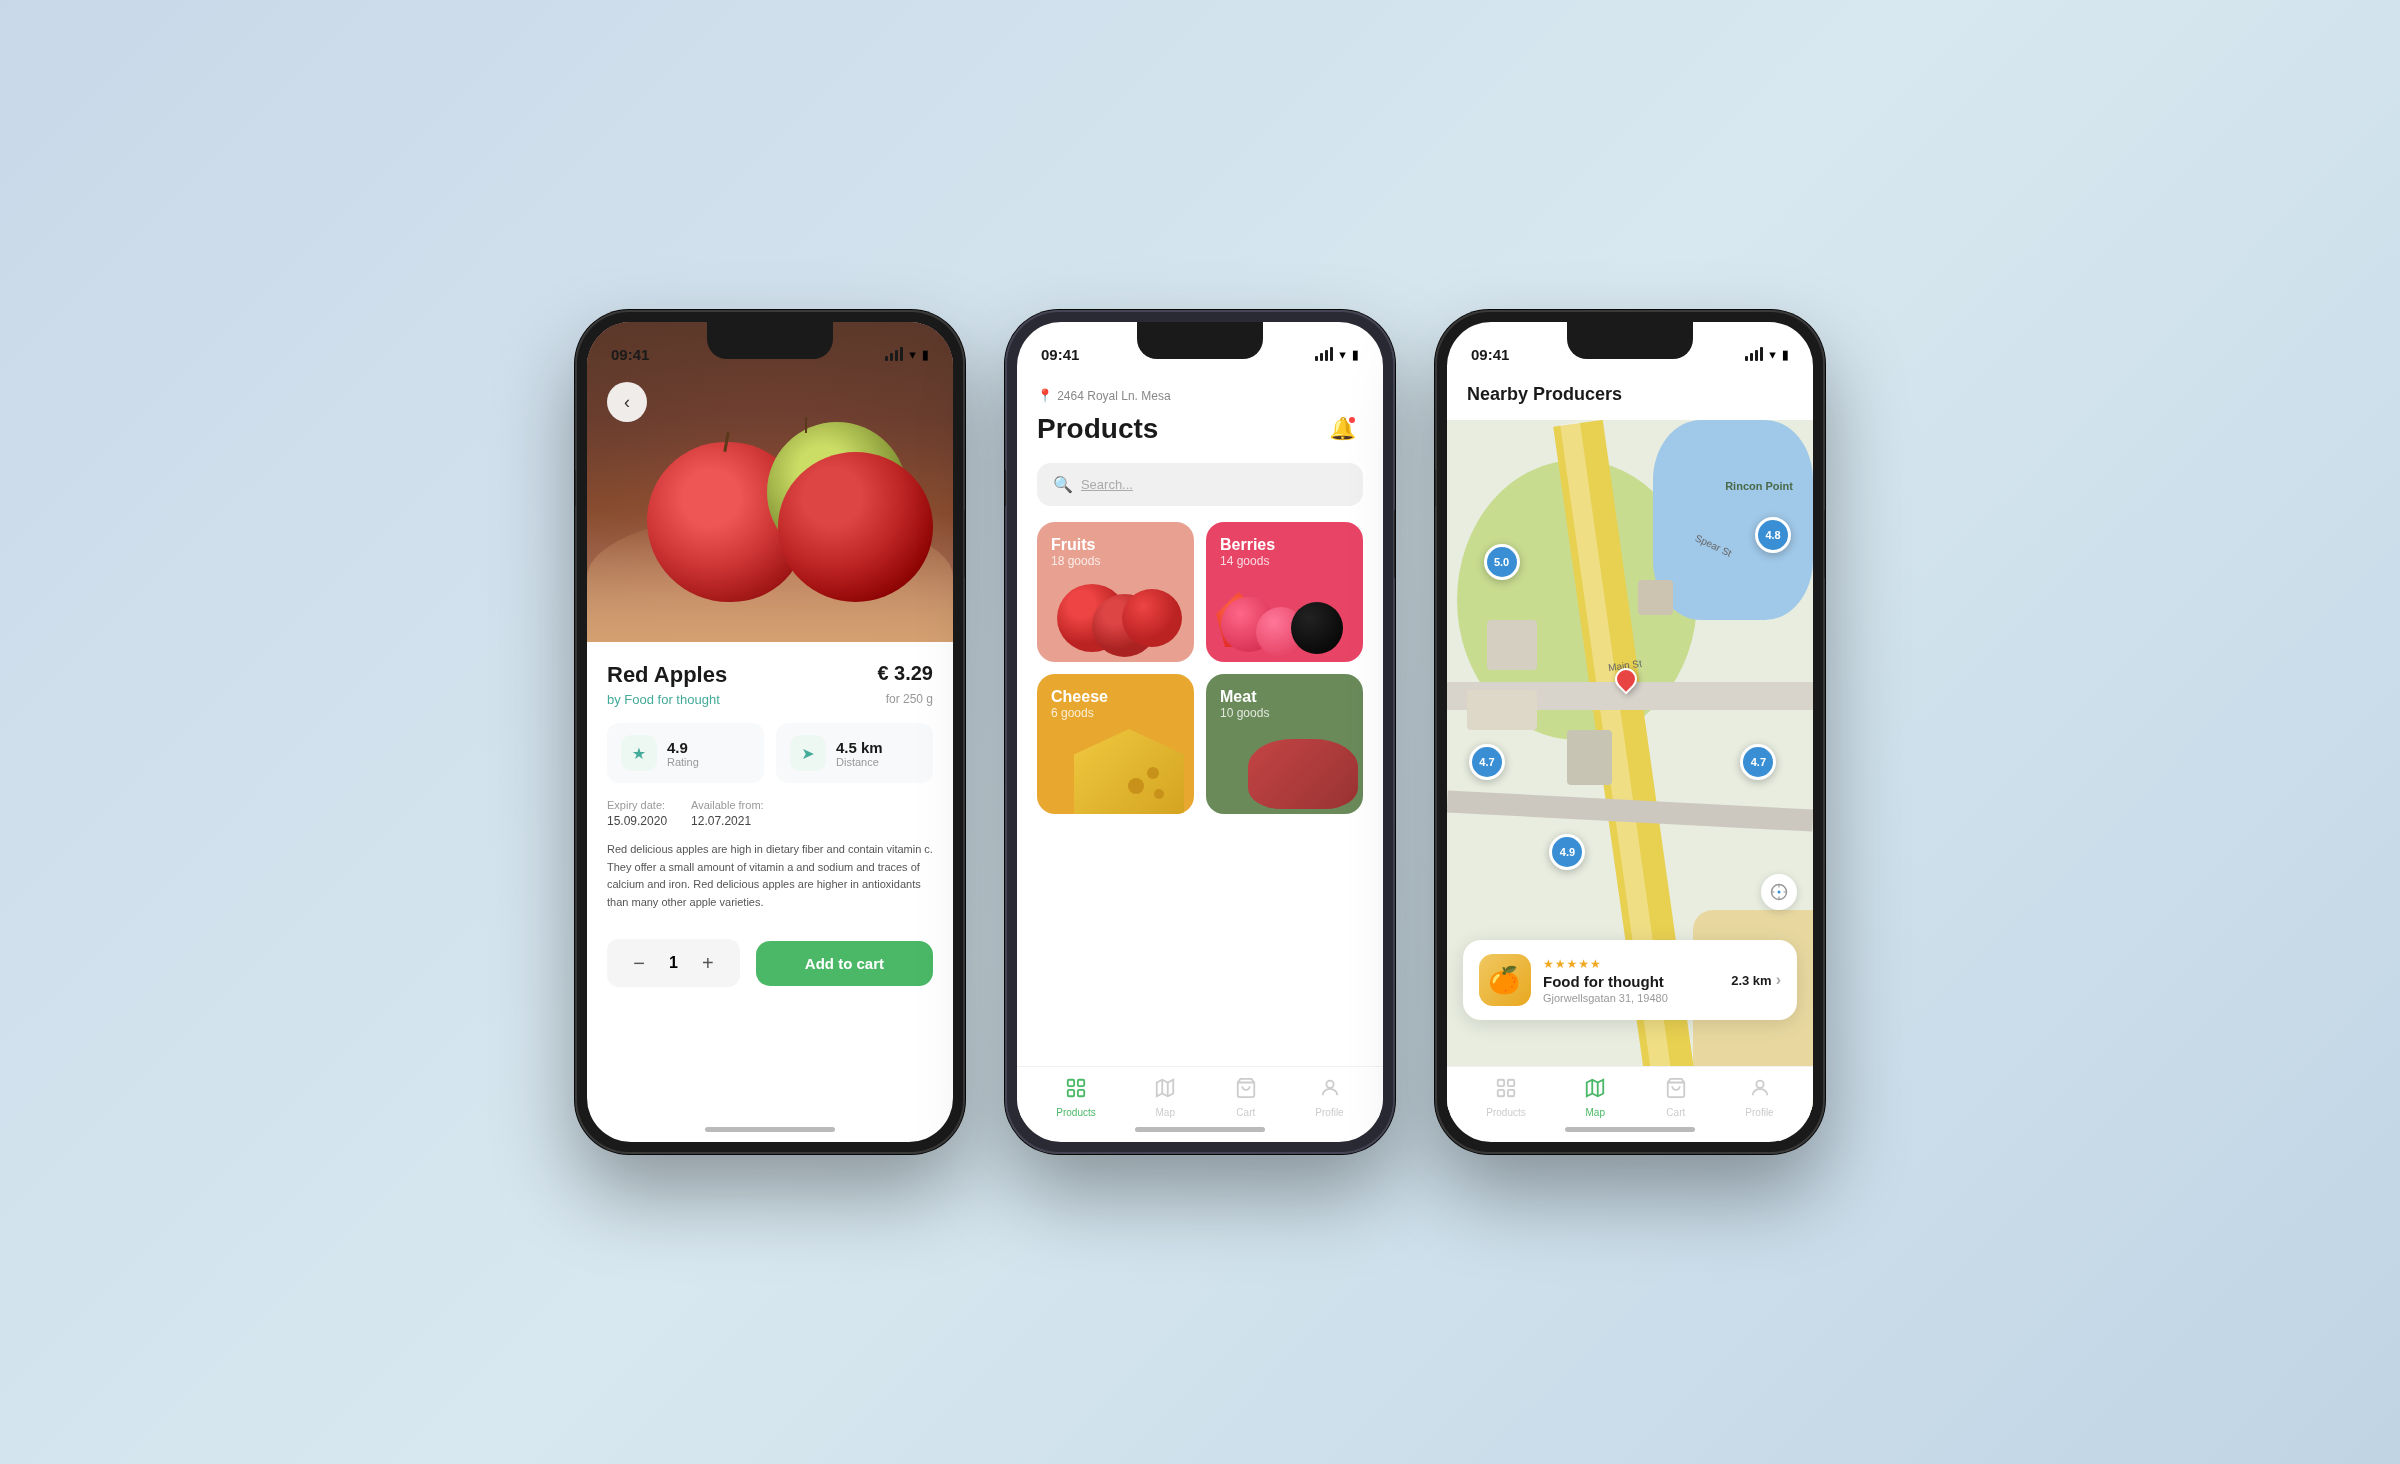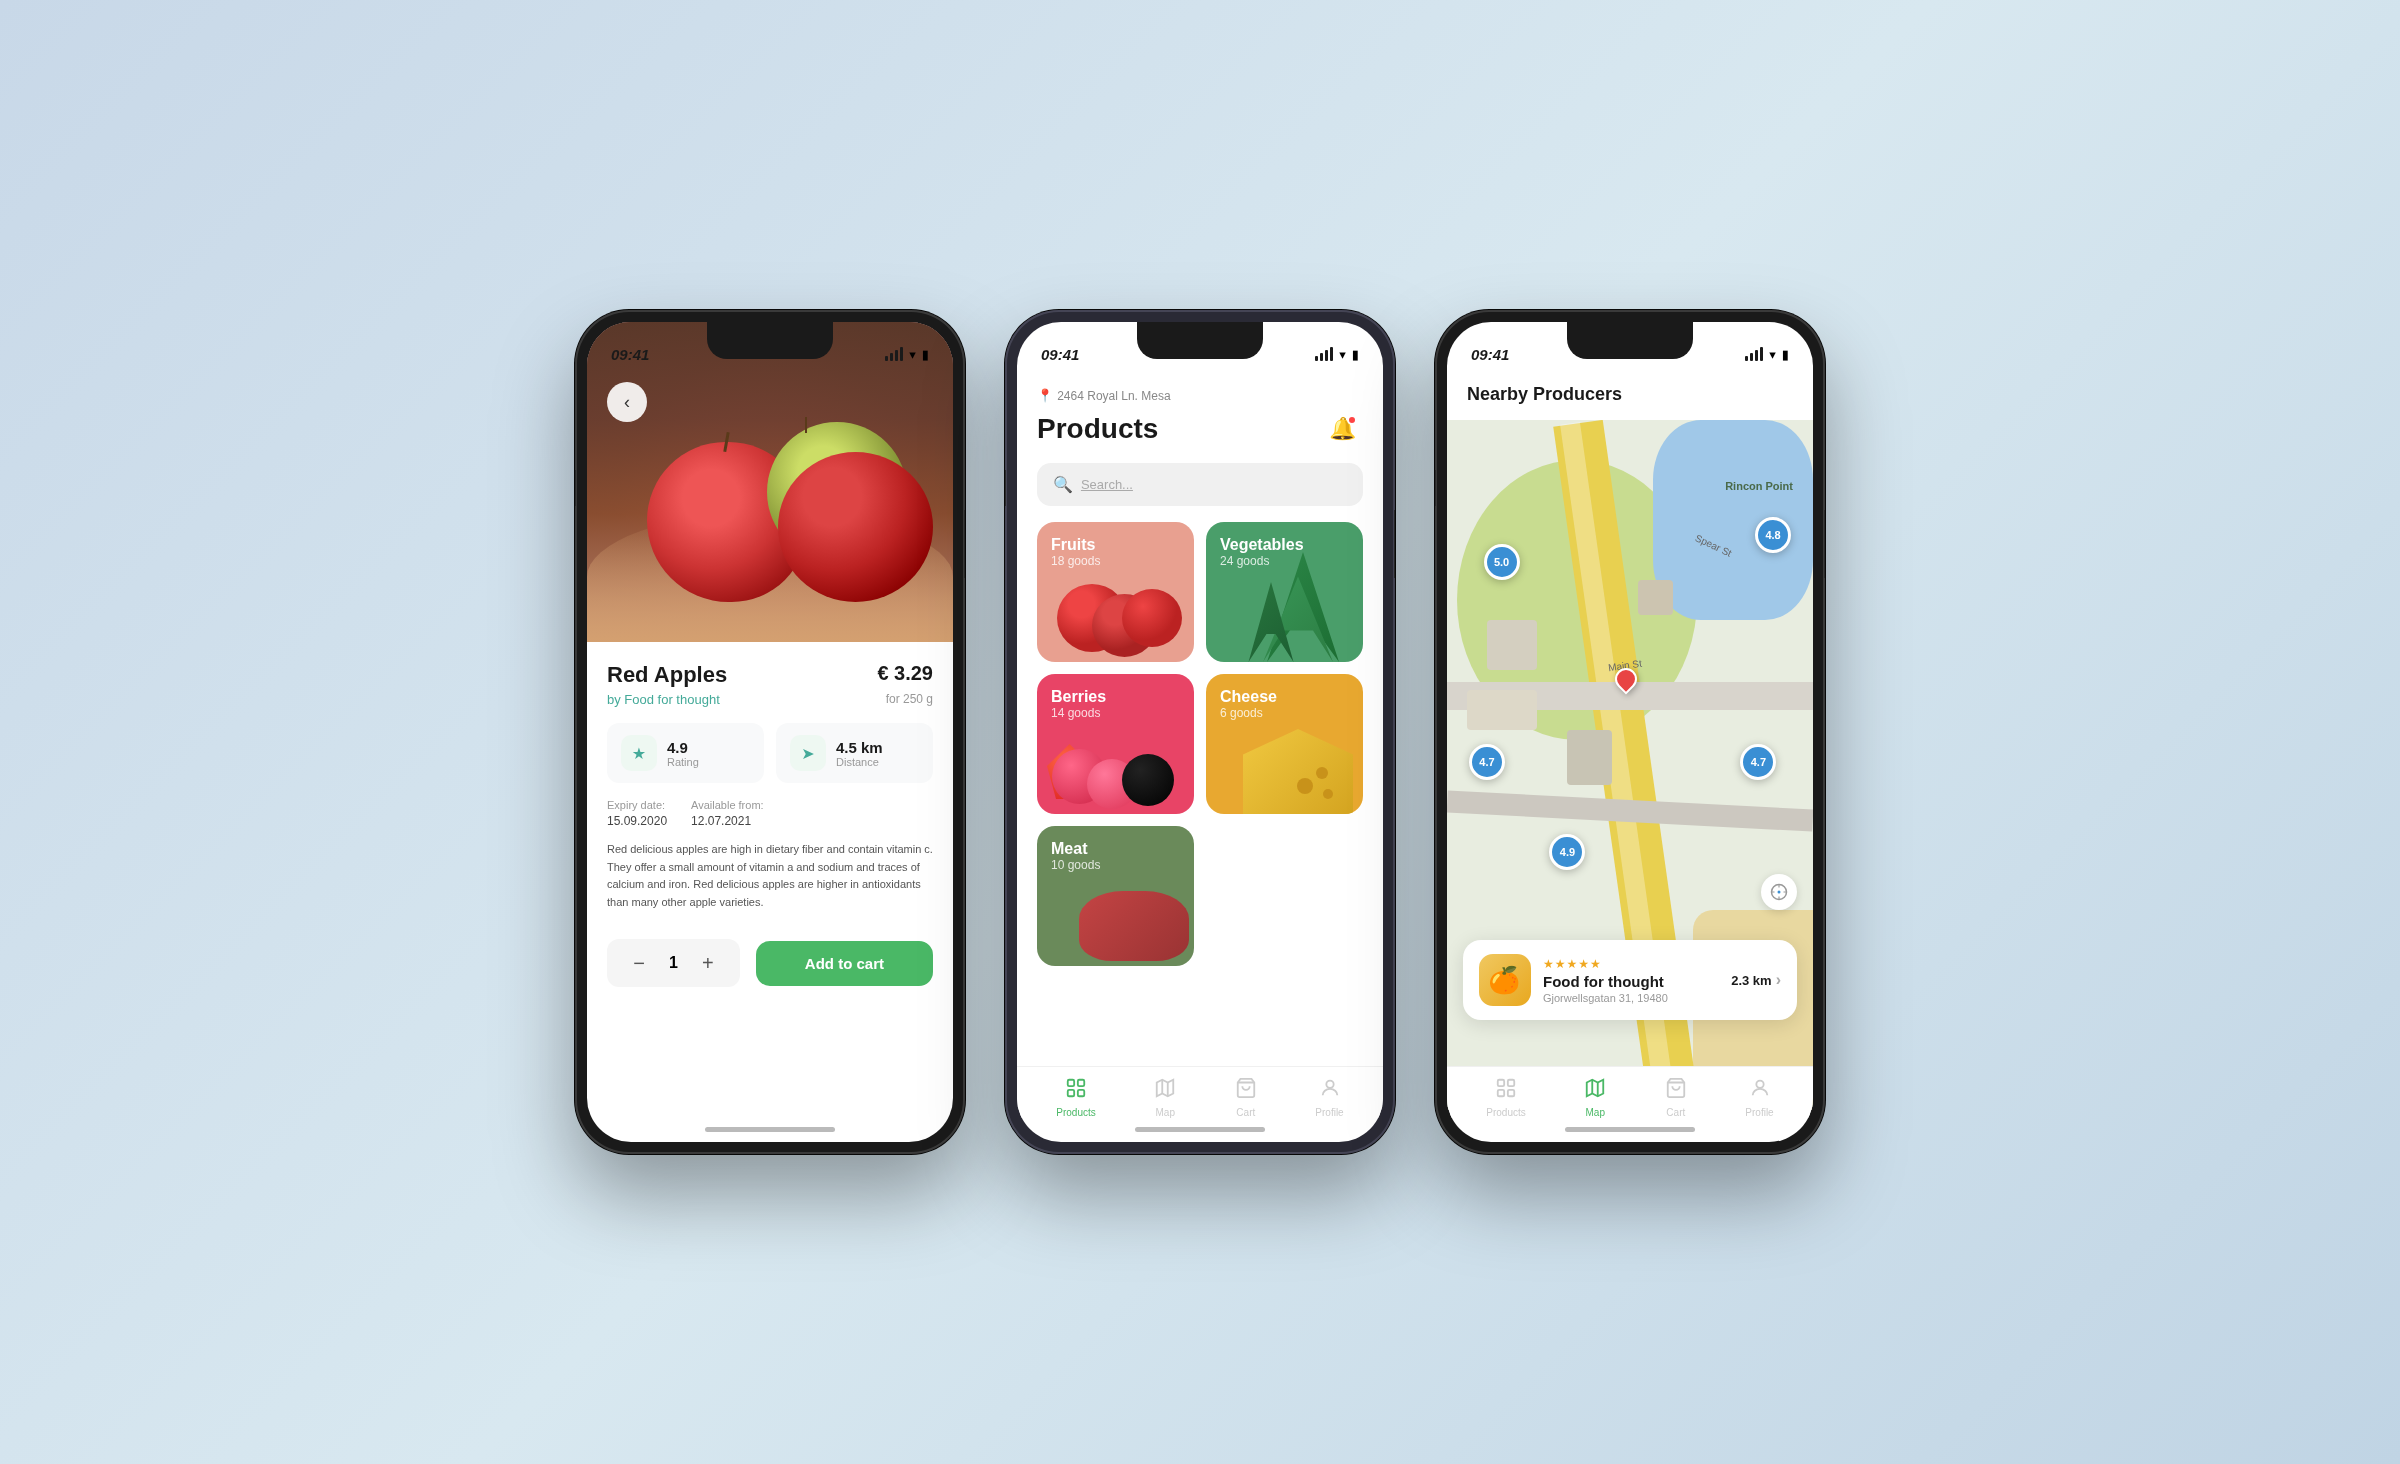--- a/index.html
+++ b/index.html
@@ -53,21 +53,20 @@
       align-items: center;
       padding: 14px 24px 0;
       height: 50px;
       position: relative;
       z-index: 50;
     }
     .status-time {
       font-size: 15px;
       font-weight: 600;
       color: #1a1a1a;
-      font-style: italic;
     }
     .status-icons {
       display: flex;
       align-items: center;
       gap: 6px;
       font-size: 12px;
     }
     .home-indicator {
       position: absolute;
       bottom: 10px;
@@ -743,29 +742,20 @@
         <div class="cat-card cat-fruits">
           <span class="cat-name">Fruits</span>
           <span class="cat-count">18 goods</span>
           <div class="cat-img">
             <div class="fruit-apple-1"></div>
             <div class="fruit-apple-2"></div>
             <div class="fruit-apple-3" style="background:radial-gradient(circle at 35% 30%,#e44,#b22 60%);"></div>
           </div>
         </div>
 
-        <div class="cat-card cat-vegetables">
-          <span class="cat-name">Vegetables</span>
-          <span class="cat-count">24 goods</span>
-          <div class="cat-img">
-            <div class="veg-leaf"></div>
-            <div class="veg-leaf-2"></div>
-            <div style="position:absolute;bottom:0;left:20px;width:90px;height:80px;background:linear-gradient(135deg,#2a7a40,#1a5a30);clip-path:polygon(25% 100%,50% 0%,75% 100%,55% 65%,45% 65%);"></div>
-          </div>
-        </div>
 
         <div class="cat-card cat-berries">
           <span class="cat-name">Berries</span>
           <span class="cat-count">14 goods</span>
           <div class="cat-img">
             <div class="strawberry-1"></div>
             <div class="berry-1"></div>
             <div class="berry-2"></div>
             <div class="berry-3"></div>
           </div>

